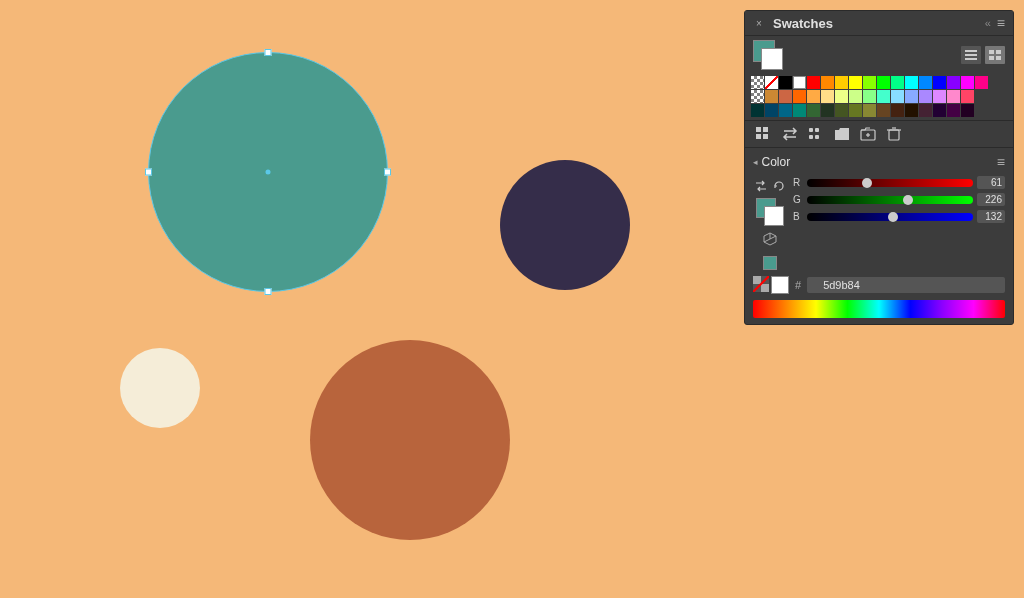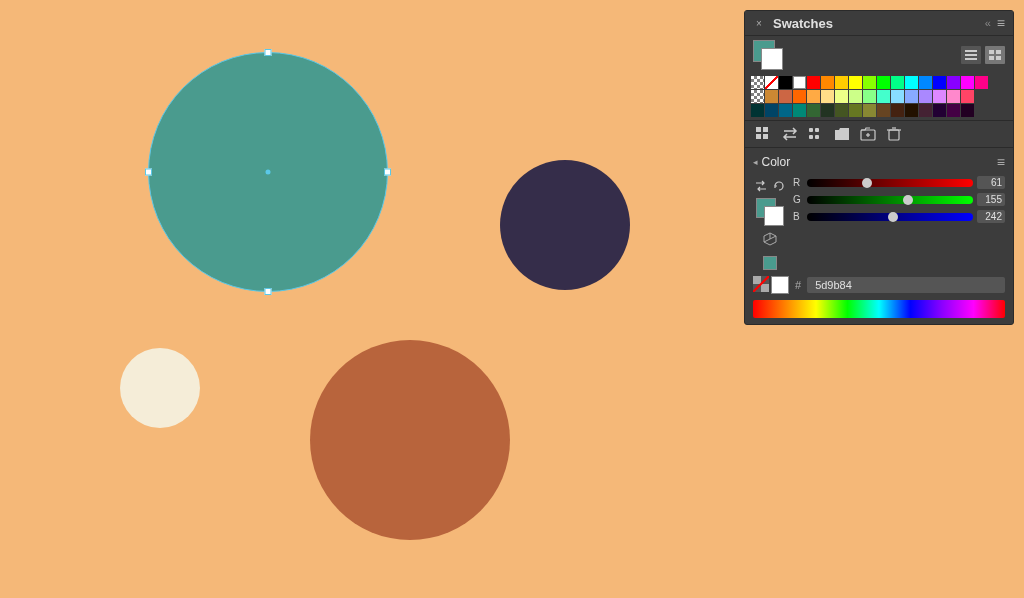--- a/index.html
+++ b/index.html
@@ -315,21 +315,21 @@
       color: #aaa;
       font-size: 11px;
     }
 
     .hex-input {
       flex: 1;
       background: #555;
       border: none;
       color: #e0e0e0;
       font-size: 11px;
-      padding: 2px 8px;
+      padding: 2px 16px;
       outline: none;
       border-radius: 2px;
     }
 
     
     .spectrum-bar {
       width: 100%;
       height: 18px;
       border-radius: 2px;
       background: linear-gradient(to right,
@@ -586,29 +586,29 @@
               <div class="slider-thumb" style="left: calc(36% - 5px);"></div>
             </div>
             <span class="slider-value">61</span>
           </div>
 
           <div class="slider-row">
             <span class="slider-label">G</span>
             <div class="slider-track slider-track-g">
               <div class="slider-thumb" style="left: calc(61% - 5px);"></div>
             </div>
-            <span class="slider-value">155</span>
+            <span class="slider-value">226</span>
           </div>
 
           <div class="slider-row">
             <span class="slider-label">B</span>
             <div class="slider-track slider-track-b">
               <div class="slider-thumb" style="left: calc(52% - 5px);"></div>
             </div>
-            <span class="slider-value">242</span>
+            <span class="slider-value">132</span>
           </div>
         </div>
       </div>
 
       <div class="hex-row">
         <div class="color-swatch-small-pair">
           <div style="position:relative; width:16px; height:16px; cursor:pointer;">
             <svg width="16" height="16" viewBox="0 0 16 16">
               <rect width="8" height="8" fill="#aaa"></rect>
               <rect x="8" y="0" width="8" height="8" fill="#555"></rect>

